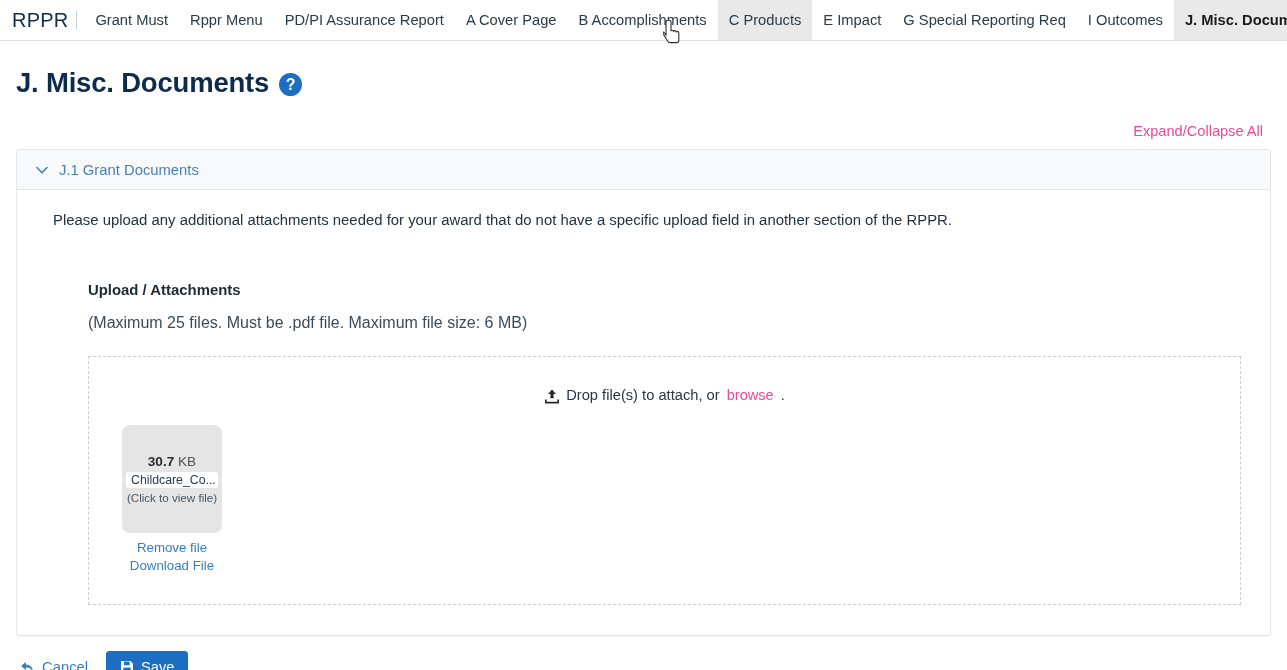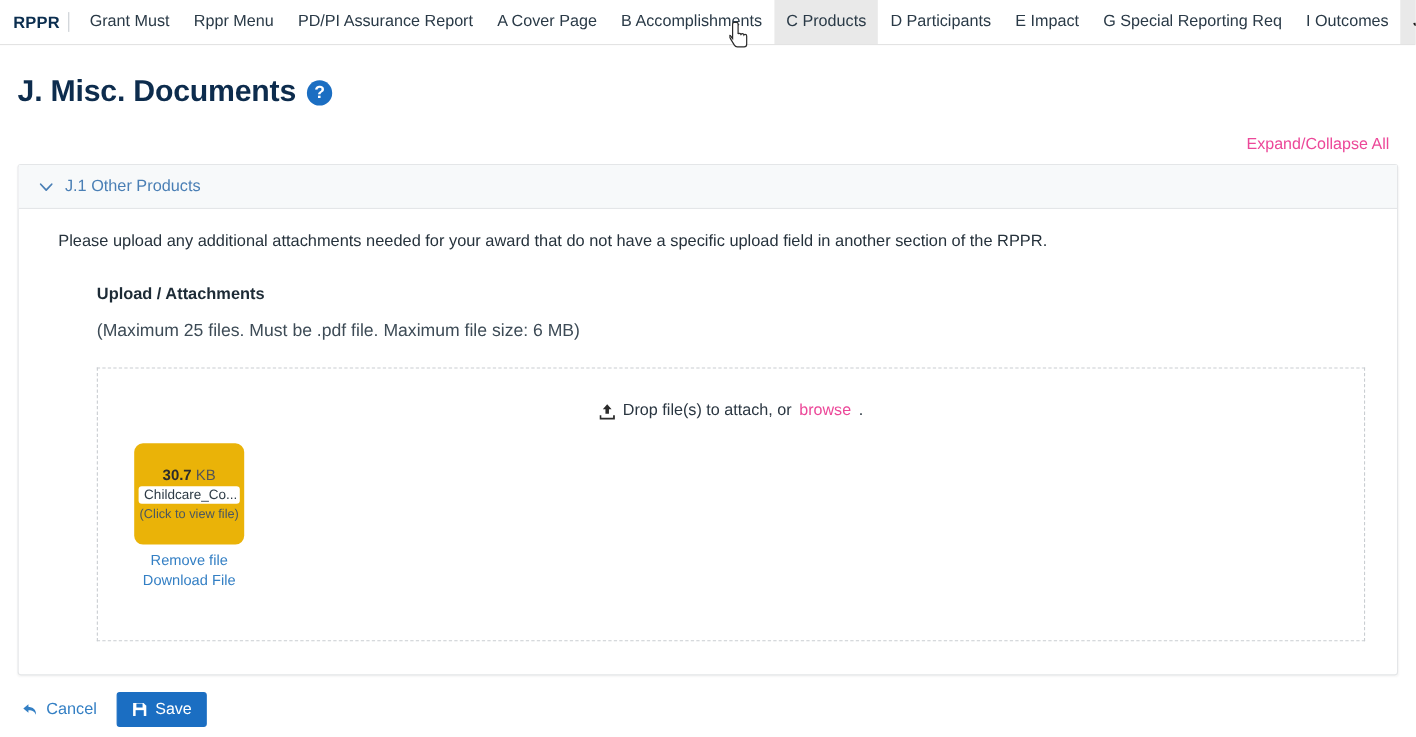--- a/index.html
+++ b/index.html
@@ -20,22 +20,22 @@
     background: #ffffff;
     border-bottom: 1px solid #e3e3e3;
     display: flex;
     align-items: stretch;
     padding-left: 8px;
     position: relative;
   }
   .brand {
     display: flex;
     align-items: center;
-    font-size: 15px;
-    font-weight: bold;
+    font-size: 20px;
+    font-weight: normal;
     color: #0b2e4f;
     letter-spacing: 0.2px;
     padding: 0 8px 0 4px;
   }
   .brand-divider {
     width: 1px;
     background: #c9ced3;
     margin: 11px 7px 11px 0;
     flex: 0 0 1px;
   }
@@ -144,21 +144,21 @@
   .panel-header-title {
     color: #4a7fb5;
     font-size: 14.8px;
   }
   .panel-body {
     padding: 22px 18px 30px 18px;
   }
   .instruction {
     font-size: 14.9px;
     color: #26323c;
-    margin: 0 0 32px 18px;
+    margin: 0 0 54px 18px;
   }
   .upload-block {
     margin-left: 53px;
   }
   .upload-heading {
     font-size: 14.9px;
     font-weight: bold;
     color: #1d2b36;
     margin: 0 0 16px 0;
   }
@@ -199,22 +199,22 @@
   
   .file-card-wrap {
     position: absolute;
     left: 33px;
     top: 68px;
     width: 100px;
     text-align: center;
   }
   .file-thumb {
     width: 100px;
-    height: 92px;
-    background: #eab308;
+    height: 108px;
+    background: #e5e5e5;
     border-radius: 8px;
     display: flex;
     flex-direction: column;
     align-items: center;
     justify-content: center;
     cursor: pointer;
     gap: 3px;
   }
   .file-size {
     font-size: 13.6px;
@@ -290,21 +290,20 @@
 <div class="navbar">
   <div class="brand">RPPR</div>
   <div class="brand-divider"></div>
   <div class="nav-items">
       <a class="nav-link">Grant Must</a>
       <a class="nav-link">Rppr Menu</a>
       <a class="nav-link">PD/PI Assurance Report</a>
       <a class="nav-link">A Cover Page</a>
       <a class="nav-link">B Accomplishments</a>
       <a class="nav-link hovered">C Products</a>
-      <a class="nav-link">D Participants</a>
       <a class="nav-link">E Impact</a>
       <a class="nav-link">G Special Reporting Req</a>
       <a class="nav-link">I Outcomes</a>
       <a class="nav-link active">J. Misc. Documents</a>
     </div>
 
   <div class="cursor">
     <svg class="icon-svg" viewBox="0 0 22 28" width="22" height="28">
       <path d="M3,2 L3,15 L1,12.5 C0.3,11.6 -0.6,12.6 0.2,13.8 L4.6,21 C5.2,22 6,22.6 7.2,22.6 L13.5,22.6 C15,22.6 15.8,21.6 15.8,20.2 L15.8,12.8 C15.8,11.9 15.2,11.3 14.4,11.3 C13.9,11.3 13.5,11.5 13.3,11.8 C13.1,11 12.6,10.6 11.9,10.6 C11.3,10.6 10.8,10.9 10.6,11.3 C10.3,10.6 9.8,10.3 9.2,10.3 C8.7,10.3 8.2,10.5 8,10.9 L8,2 C8,1 7.3,0.3 6.4,0.3 L4.6,0.3 C3.7,0.3 3,1 3,2 Z" fill="#ffffff" stroke="#2b2b2b" stroke-width="1.1"></path>
     </svg>
@@ -323,21 +322,21 @@
   </div>
 
   <div class="panel">
 
     <div class="panel-header">
       <span class="chevron">
         <svg class="icon-svg" viewBox="0 0 14 14" width="14" height="14">
           <path d="M2,4.5 L7,9.8 L12,4.5" fill="none" stroke="#4a7fb5" stroke-width="1.6" stroke-linecap="round" stroke-linejoin="round"></path>
         </svg>
       </span>
-      <span class="panel-header-title">J.1 Other Products</span>
+      <span class="panel-header-title">J.1 Grant Documents</span>
     </div>
 
     <div class="panel-body">
 
       <p class="instruction">Please upload any additional attachments needed for your award that do not have a specific upload field in another section of the RPPR.</p>
 
       <div class="upload-block">
         <div class="upload-heading">Upload / Attachments</div>
         <div class="upload-constraints">(Maximum 25 files. Must be .pdf file. Maximum file size: 6 MB)</div>
 

